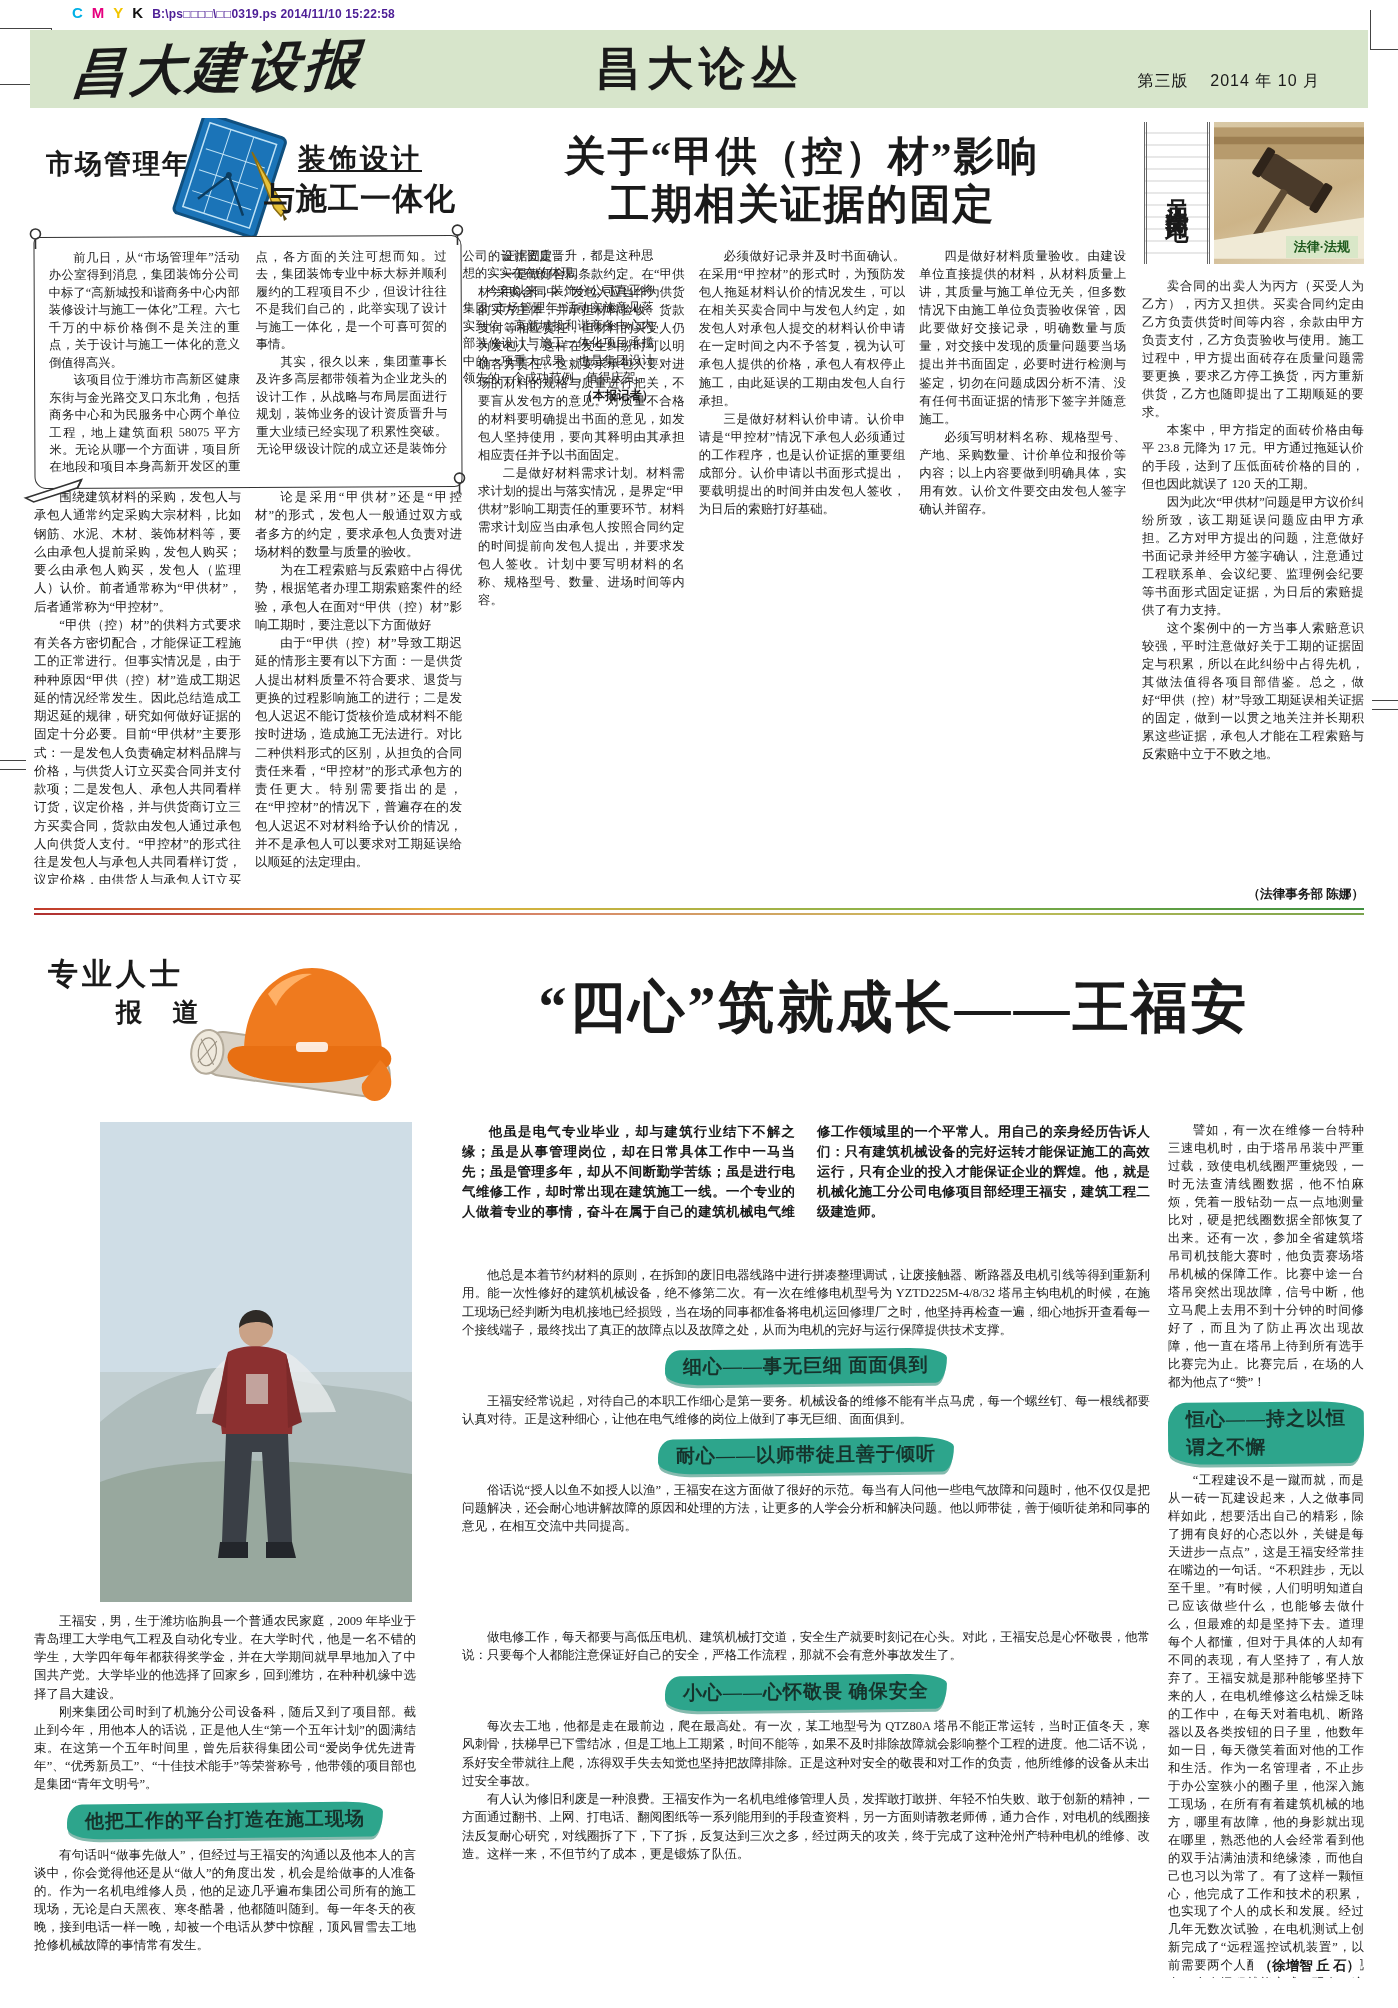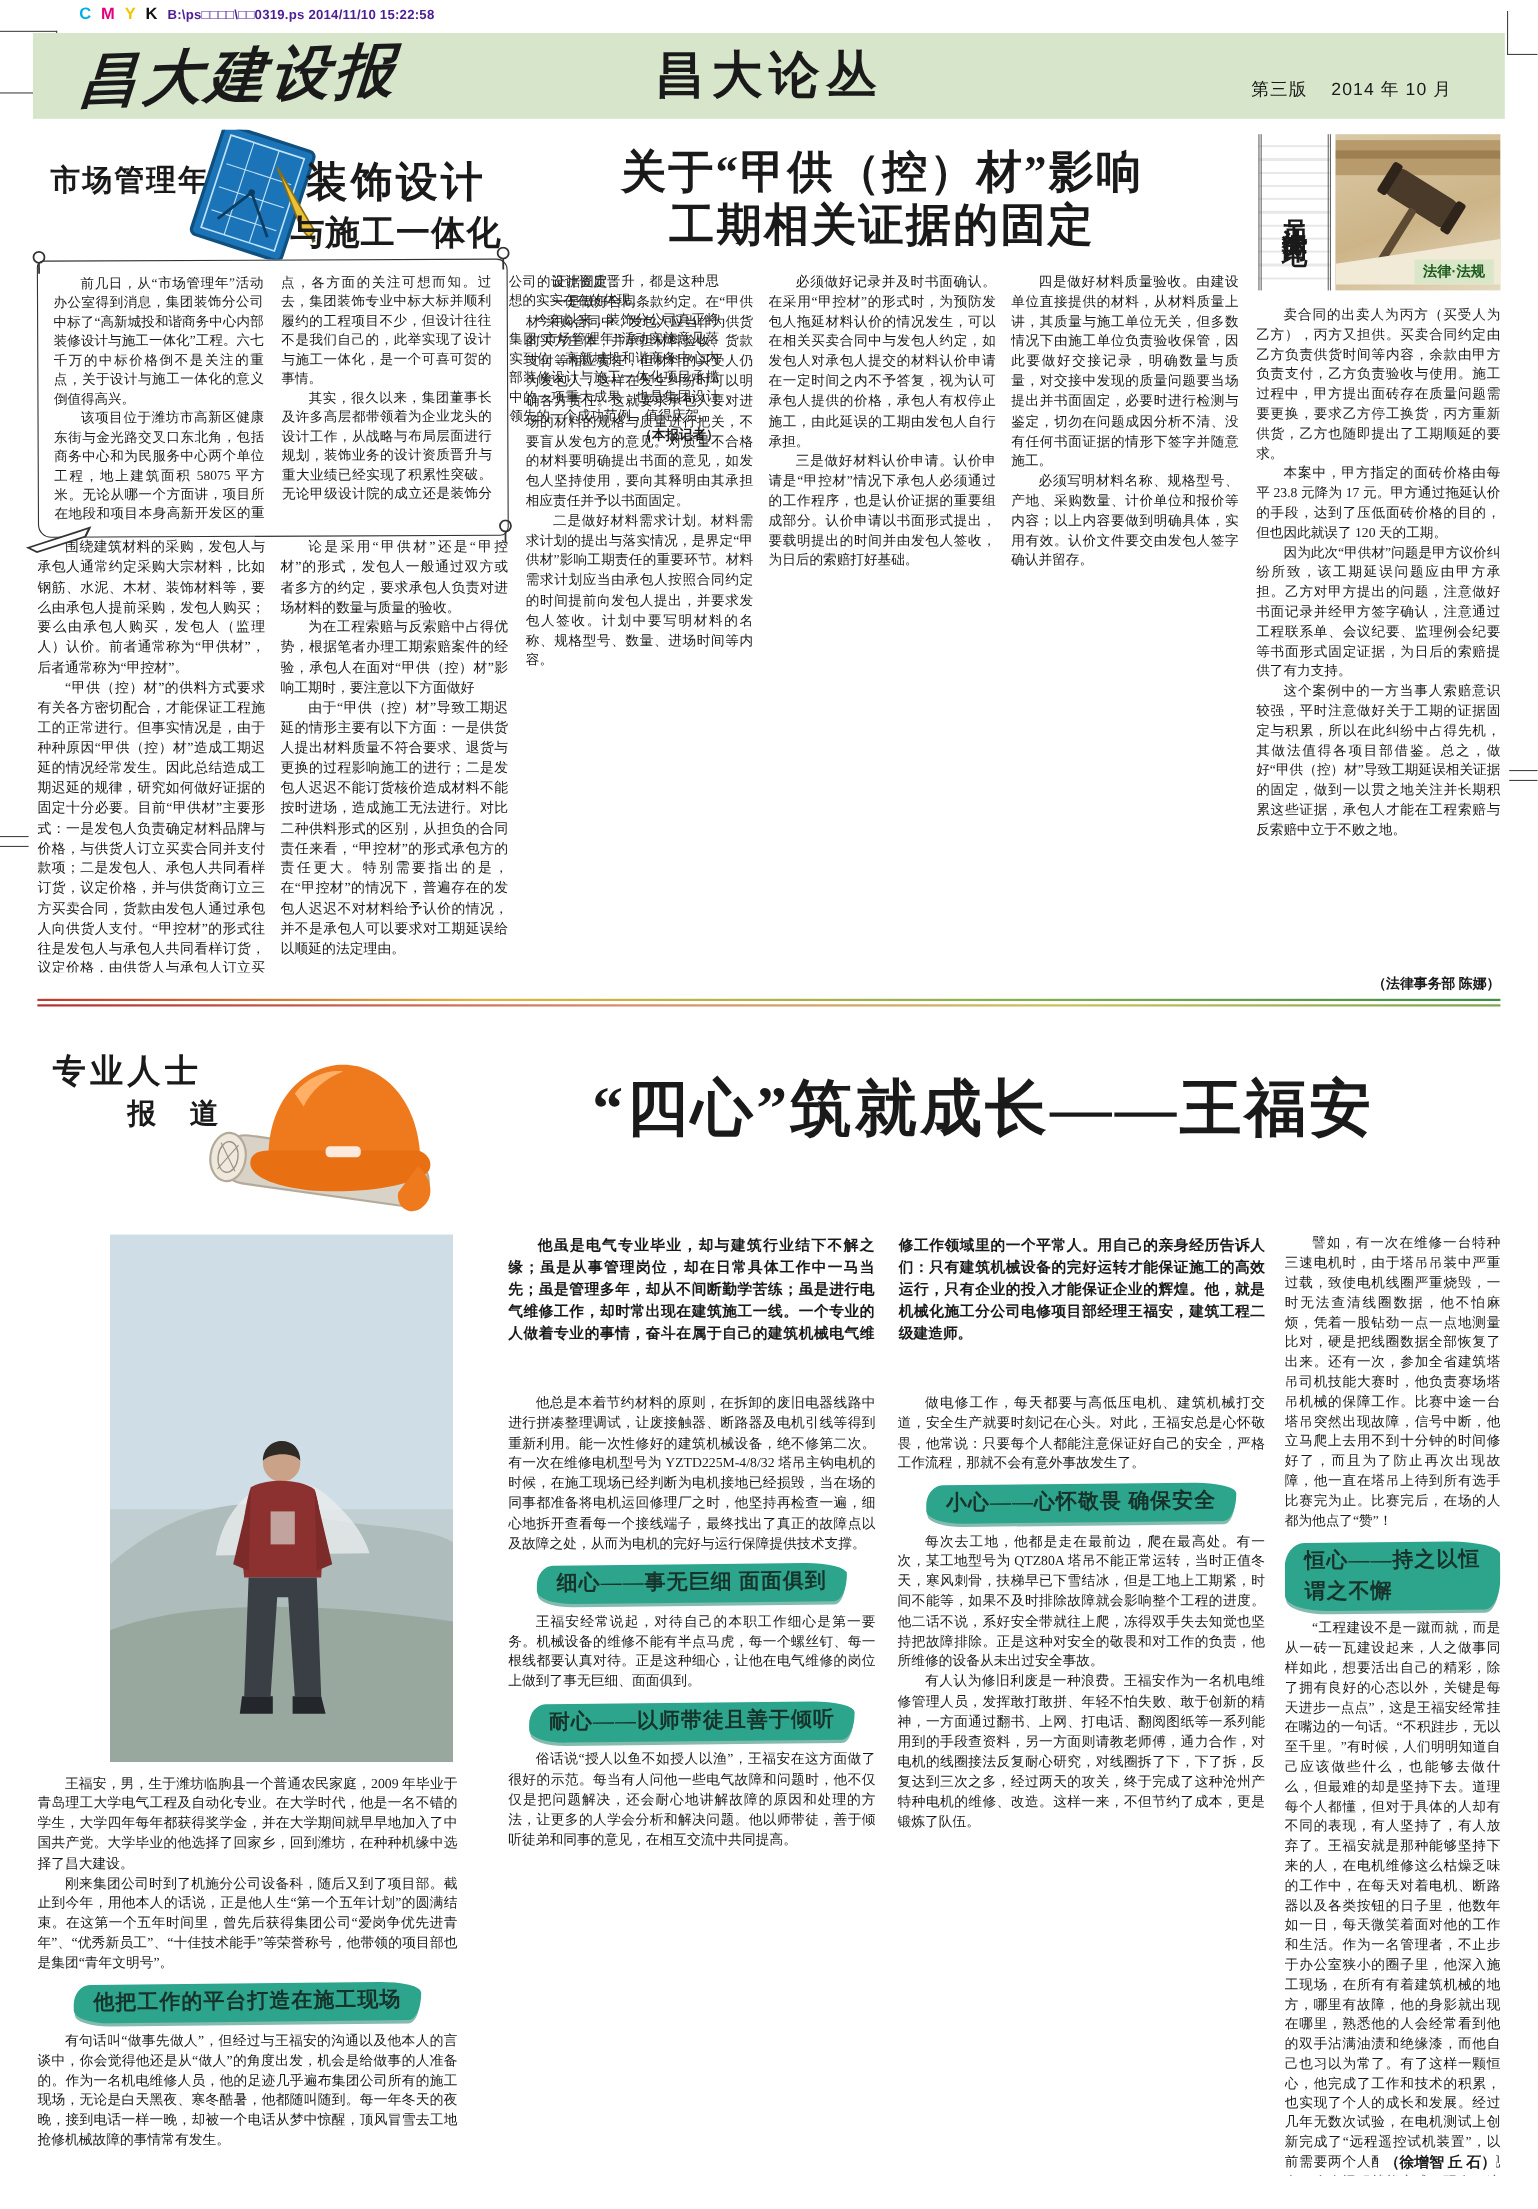--- a/index.html
+++ b/index.html
@@ -33,21 +33,21 @@
   .top-section { position:absolute; left:34px; right:34px; top:118px; height:782px; display:flex; gap:16px; }
   .tz-left { width:428px; flex:none; position:relative; }
   .tz-mid { width:648px; flex:none; }
   .tz-side { flex:1; }
 
   
   .market-head { position:relative; height:112px; }
   .market-label { position:absolute; left:12px; top:28px; font-size:27px; font-weight:bold; letter-spacing:2px; }
   .blueprint { position:absolute; left:122px; top:0px; width:150px; height:118px; }
   .m-headline { position:absolute; right:6px; top:22px; text-align:center; font-weight:bold; }
-  .m-headline .l1 { font-size:38px; letter-spacing:3px; }
+  .m-headline .l1 { font-size:28px; letter-spacing:3px;text-decoration:underline; }
   .m-headline .l2 { font-size:31px; letter-spacing:1px; }
   .market-box { position:relative; margin-top:6px; height:252px; border:1.6px solid #333;
     border-radius:6px 10px 8px 12px; padding:12px 14px 8px; transform:rotate(-0.25deg);
     column-count:2; column-gap:16px; font-size:12.3px; line-height:1.42; }
   .market-box p { text-indent:2em; text-align:justify; }
   .market-byline { text-indent:0 !important; text-align:right !important; font-weight:bold; }
   .pin { position:absolute; width:14px; height:22px; }
   .pin-tl{ left:-6px; top:-10px; } .pin-tr{ right:-4px; top:-12px; } .pin-br{ right:-5px; bottom:-8px; }
   .pen { position:absolute; left:-14px; bottom:-16px; width:66px; height:30px; }
 
@@ -92,21 +92,21 @@
   .f-headline { position:absolute; left:430px; right:40px; top:44px; text-align:center;
     font-size:56px; font-weight:900; letter-spacing:3px; }
   .f-body { position:absolute; left:0; right:0; top:196px; bottom:0; display:flex; gap:18px; }
   .f-left { width:382px; flex:none; }
   .portrait { width:312px; height:480px; margin-left:66px; position:relative; overflow:hidden; }
   .f-left-text { margin-top:10px; height:352px; overflow:hidden; font-size:12.5px; line-height:1.45; }
   .f-left-text p, .f-mid p, .f-right p { text-indent:2em; text-align:justify; }
   .f-mid { width:688px; flex:none;margin-left:28px; }
   .f-intro { font-weight:bold; font-size:13.4px; line-height:1.5; column-count:2; column-gap:22px;
     height:132px; overflow:hidden; }
-  .f-midcols { display:flex; gap:20px; margin-top:12px; height:704px; overflow:hidden; }
+  .f-midcols { display:flex; gap:20px; margin-top:12px; height:704px; overflow:hidden;flex-direction:column; }
   .f-midcols .col { flex:1; font-size:12.5px; line-height:1.46; overflow:hidden; }
   .f-right { flex:1; font-size:12.4px; line-height:1.45; overflow:hidden; position:relative; }
   .subhead { display:block; margin:10px auto 8px; width:max-content; max-width:100%;
     background:#2da58c; color:#16332c; font-weight:bold; font-size:19px; letter-spacing:1px;
     padding:3px 18px 4px; border-radius:18px 46px 14px 40px / 22px 12px 30px 14px;
     transform:rotate(-0.6deg); box-shadow:0 4px 0 -1px rgba(32,130,108,.55); text-indent:0; }
   .f-byline { position:absolute; right:4px; bottom:2px; font-weight:bold; font-size:13.5px; background:#fff; padding-left:6px; }
 </style>
 </head>
 <body>

